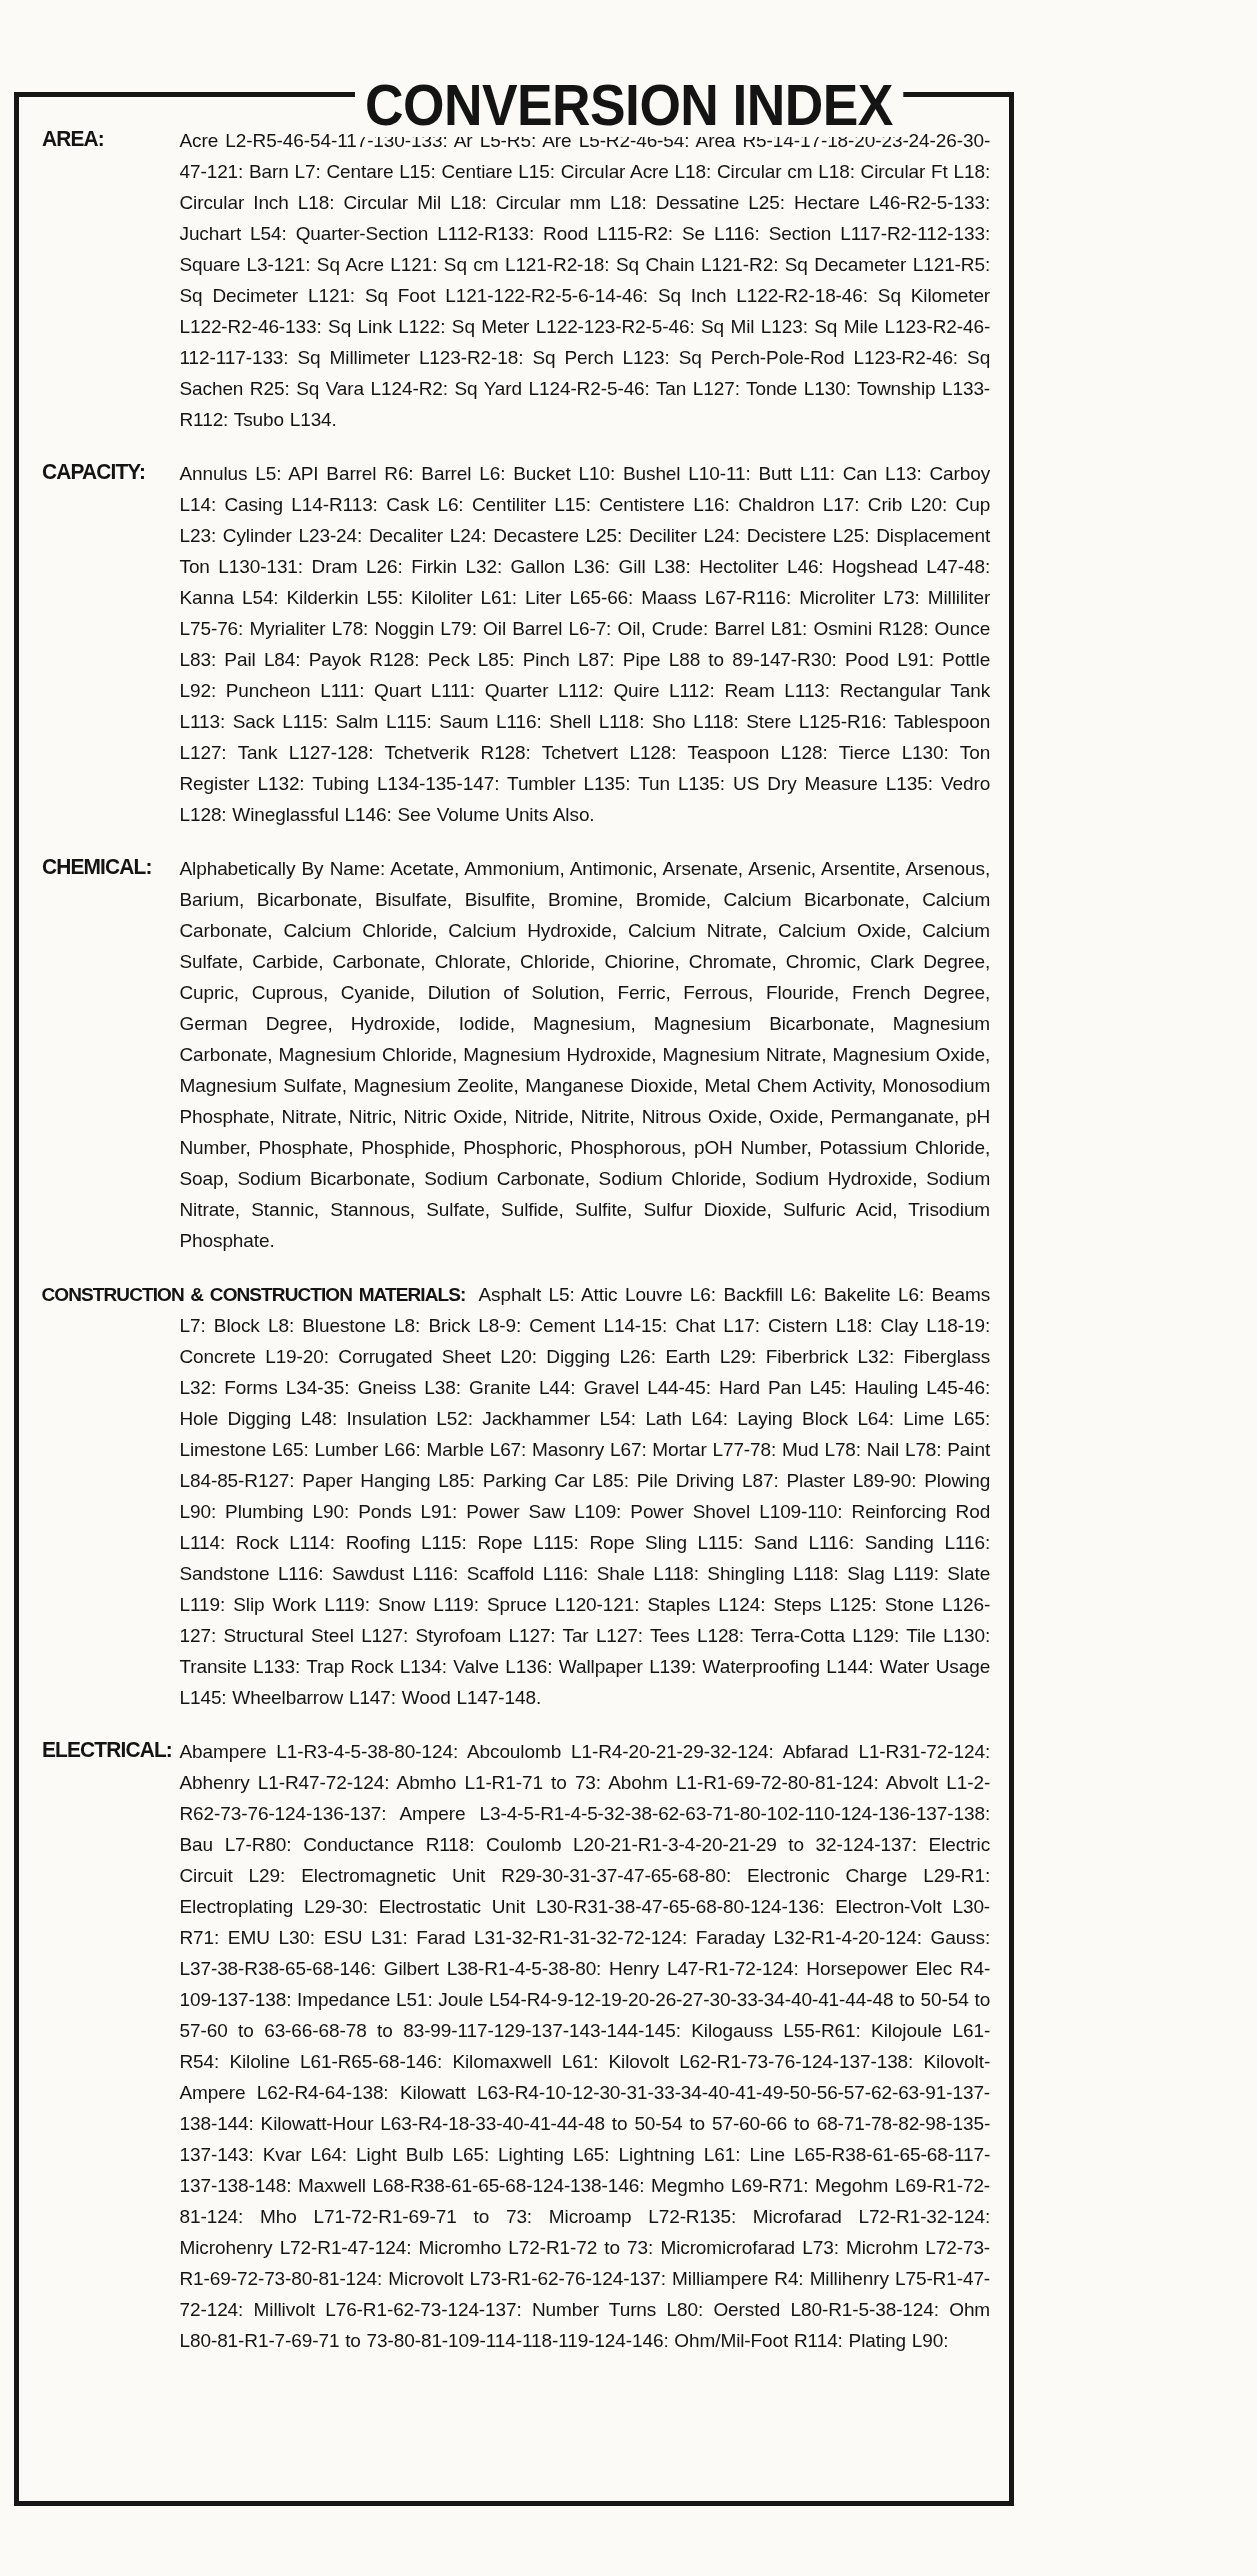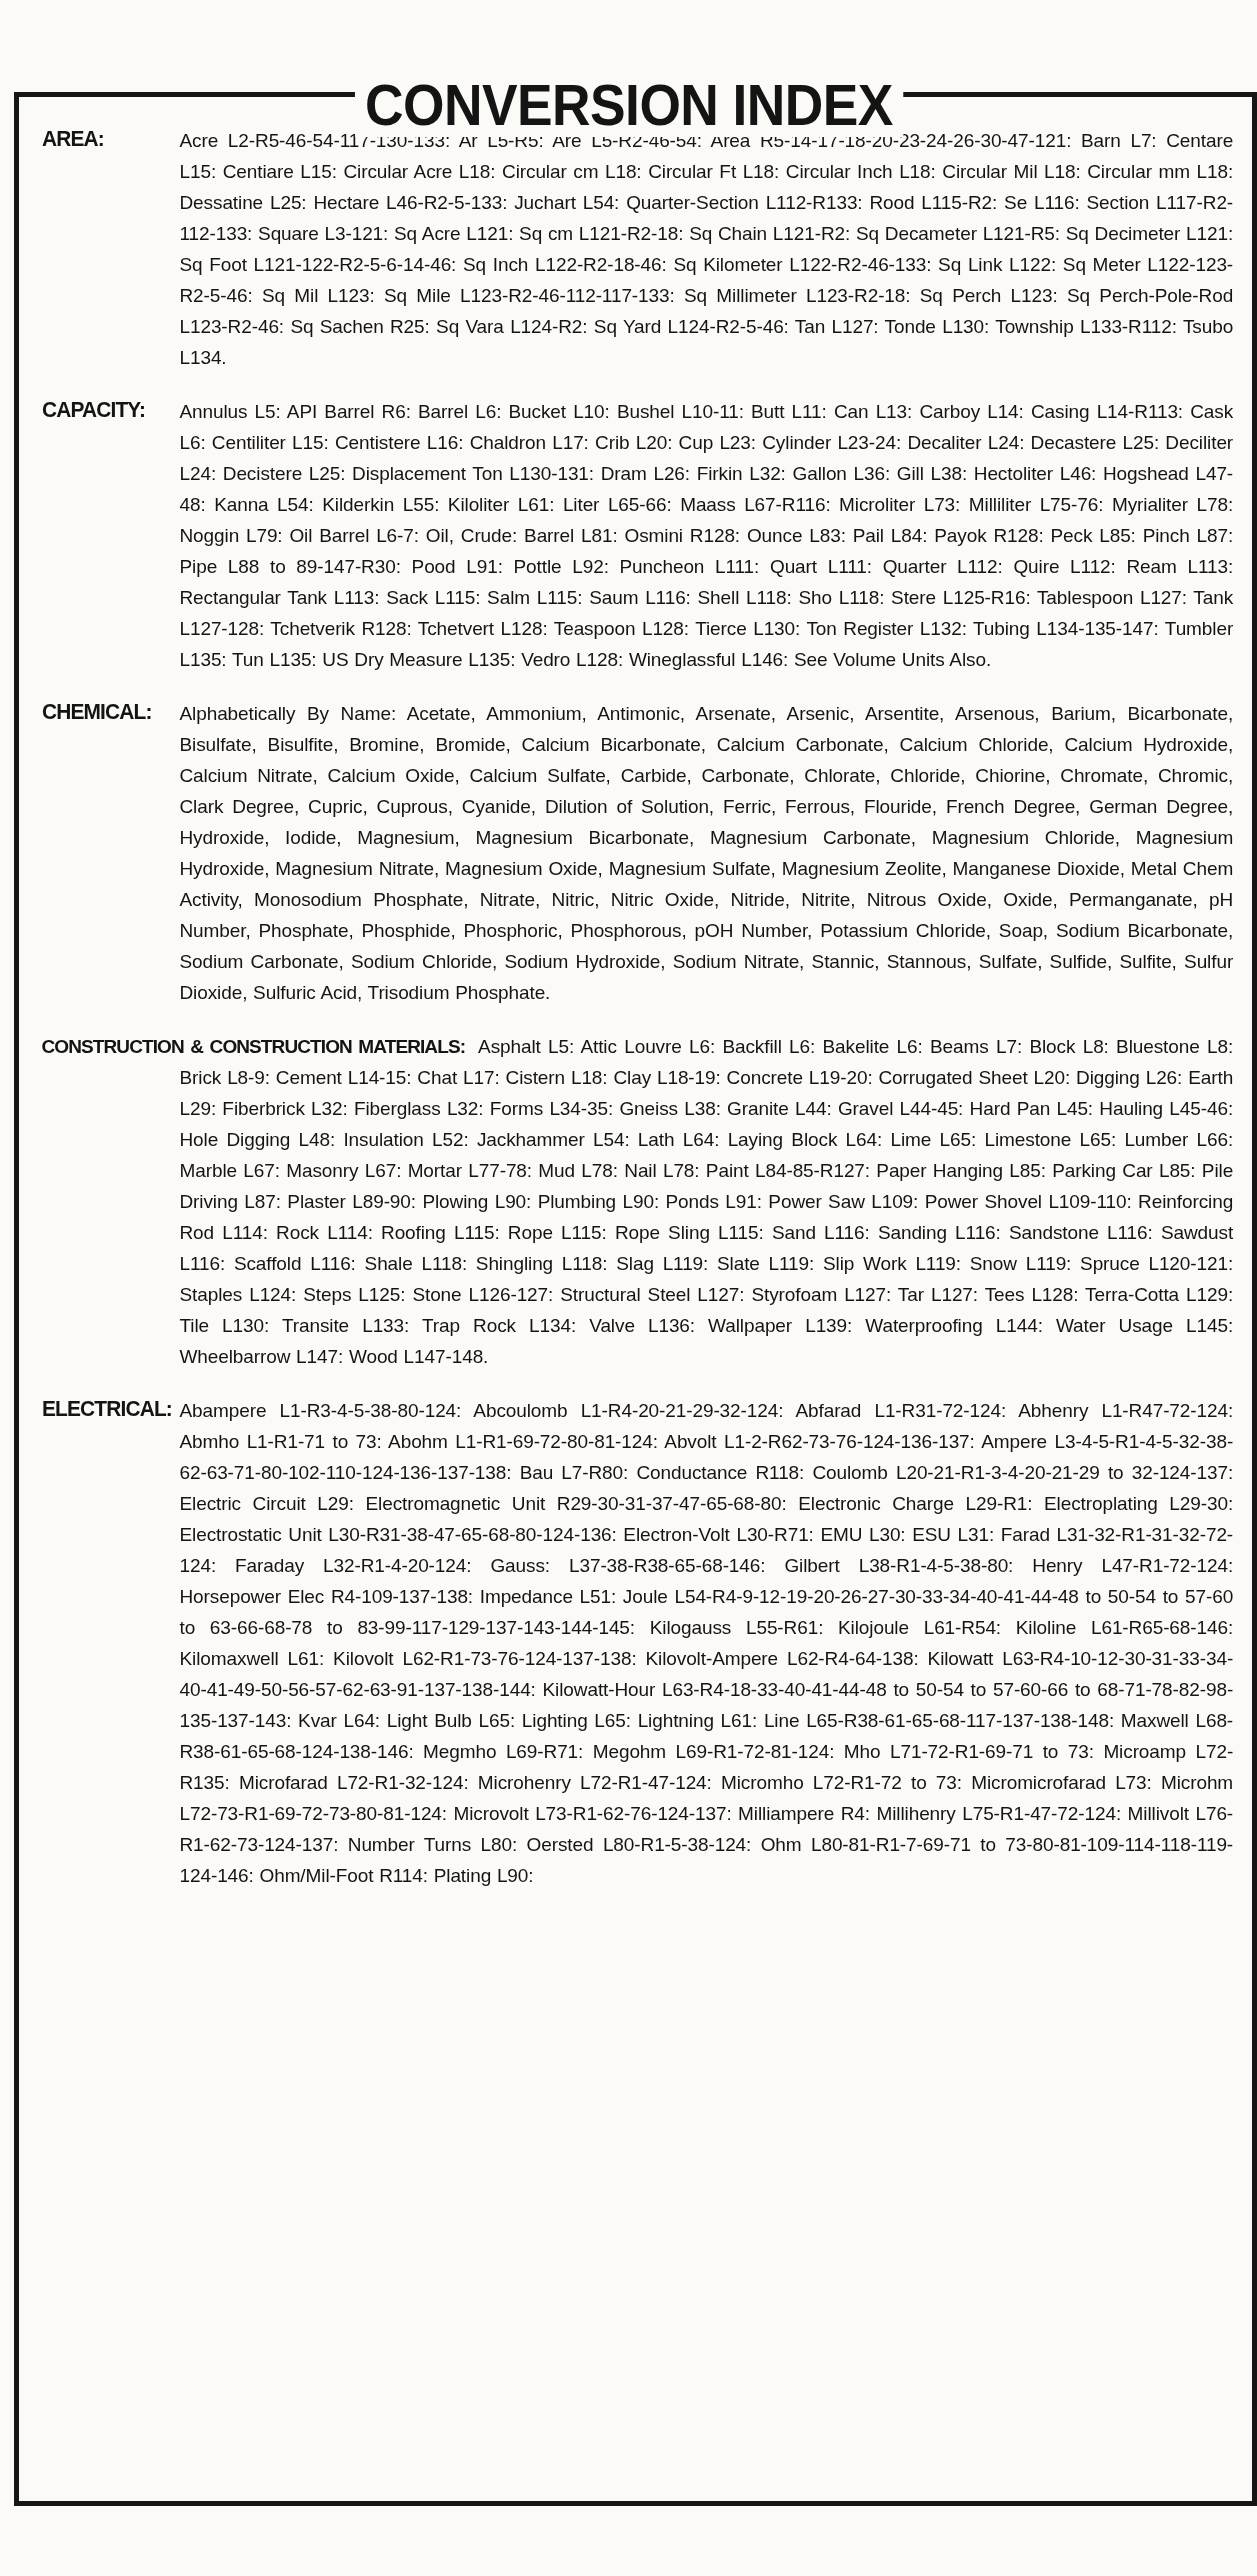--- a/index.html
+++ b/index.html
@@ -18,21 +18,21 @@
     background:#fbfaf6;
     padding:0 11px;
     font-size:58px;font-weight:700;letter-spacing:-0.6px;
     line-height:64px;height:64px;white-space:nowrap;
     z-index:2;
   }
 
   
   .frame{
     position:absolute;left:13.5px;top:92px;
-    width:1243px;height:2414px;
+    width:1000px;height:2414px;
     border:5.5px solid #161616;
     box-sizing:border-box;
     z-index:1;
   }
   .content{
     position:absolute;left:23px;top:28px;right:18.4px;
   }
 
   
   .section{position:relative;margin-bottom:23px;}

